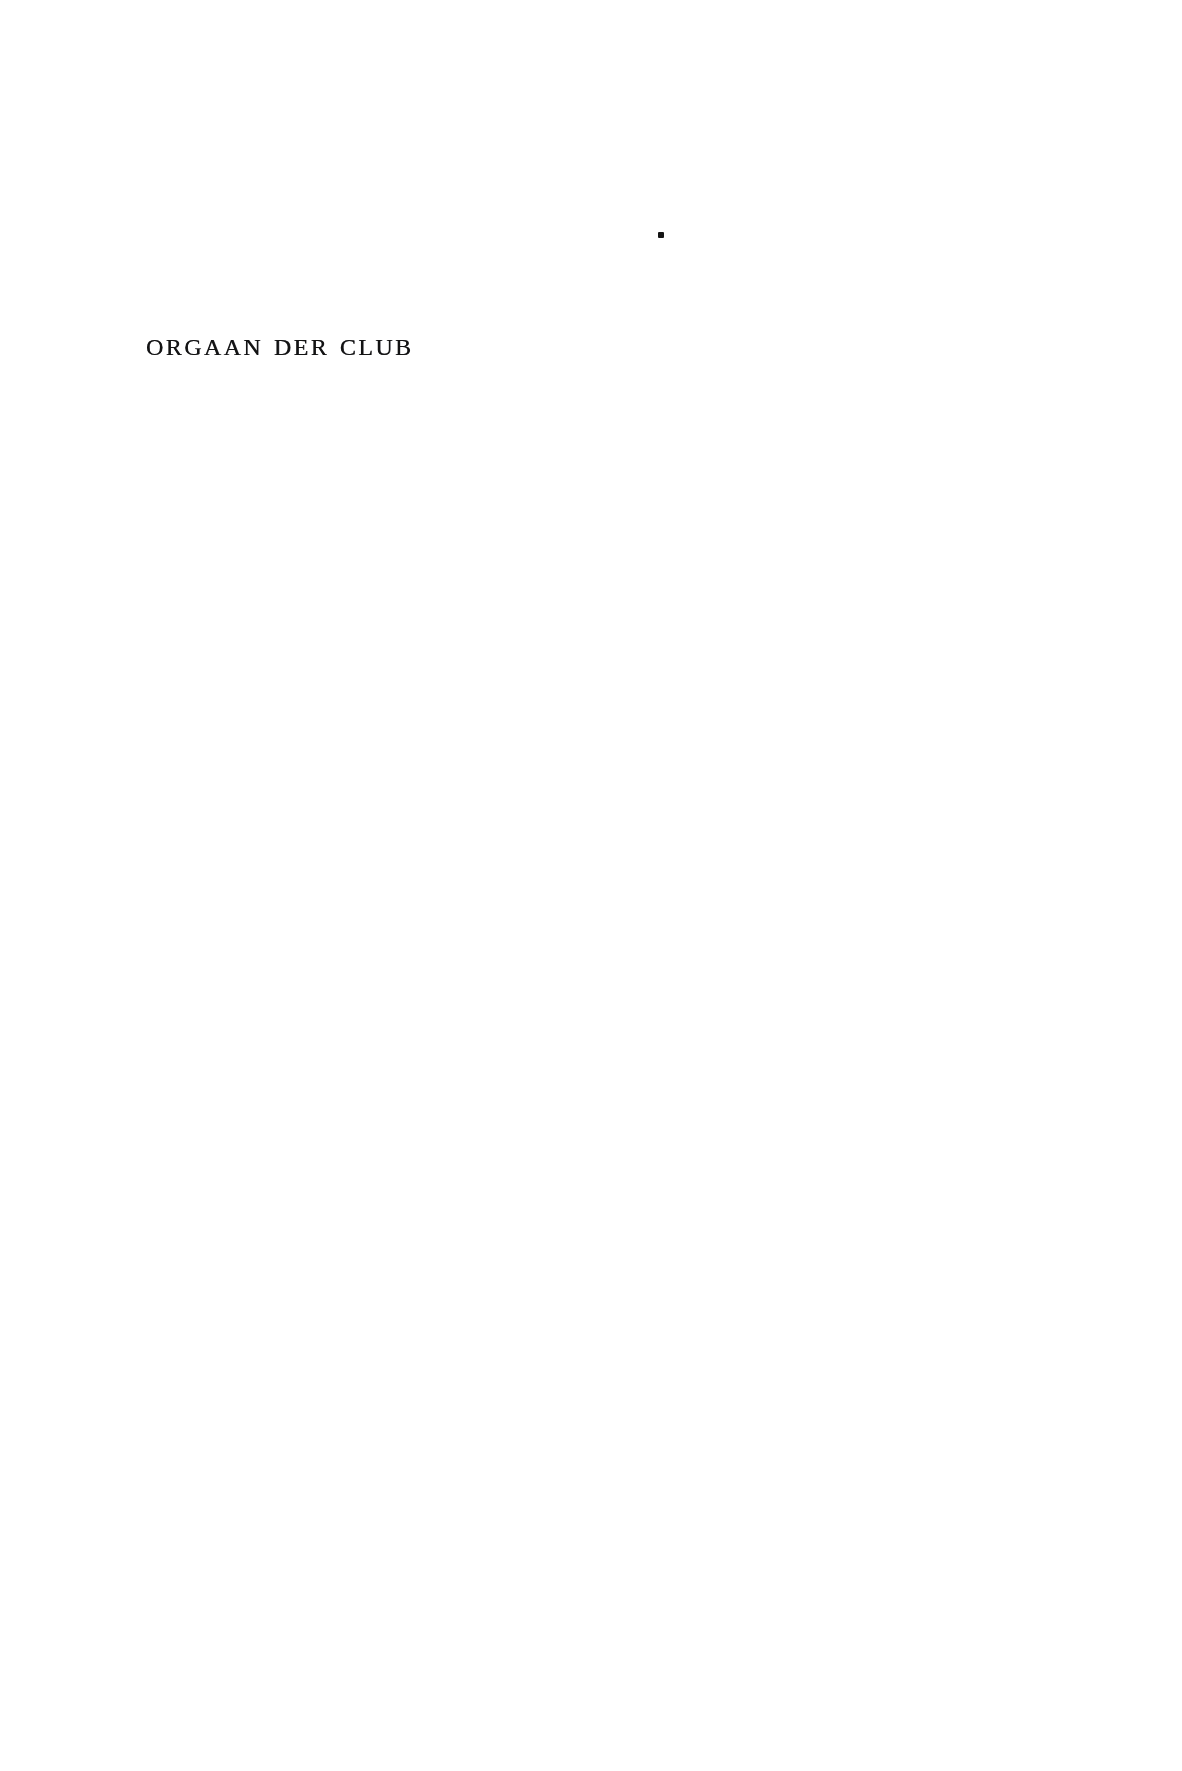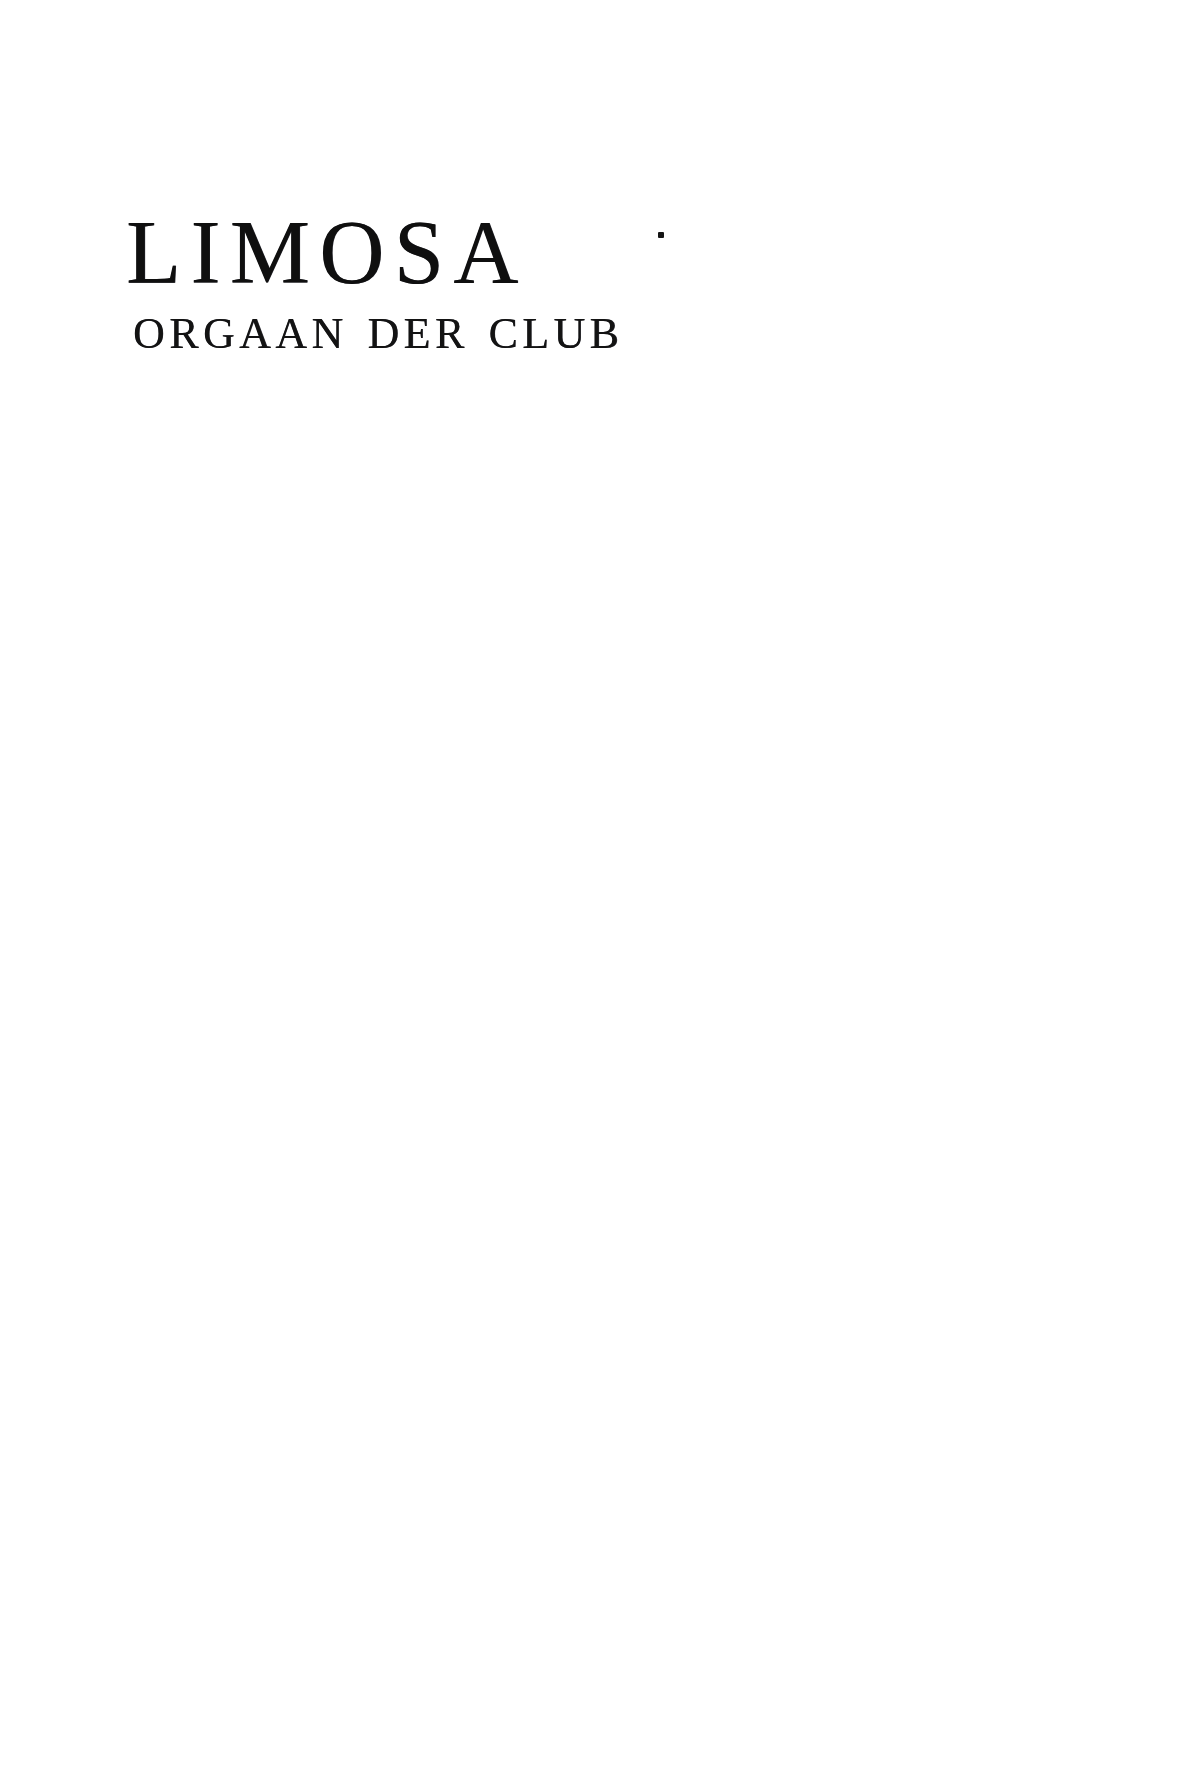--- a/index.html
+++ b/index.html
@@ -35,40 +35,39 @@
     top: 232px;
     width: 6px;
     height: 6px;
     background: #141414;
     border-radius: 1px;
   }
   .masthead-subtitle {
     position: absolute;
     left: 130px;
     top: 309px;
-    margin: 3px;
-    font-size: 44px;
+    margin: 16px;
+    font-size: 24px;
     line-height: 44px;
     font-weight: 400;
     letter-spacing: 0.1em;
     word-spacing: 0.1em;
     color: #131313;
     white-space: nowrap;
     text-shadow: 0.3px 0.2px 0 rgba(15,15,25,0.8);
   }
   .subtitle-line {
     display: block;
   }
 </style>
 </head>
 <body>
 
 <div class="page">
 
-  <h1 class="masthead-title">LIMOSA</h1>
 
   <div class="ink-dot"></div>
 
   <div class="masthead-subtitle">
     <span class="subtitle-line">ORGAAN DER CLUB</span>
   </div>
 
 </div>
 
 </body></html>

